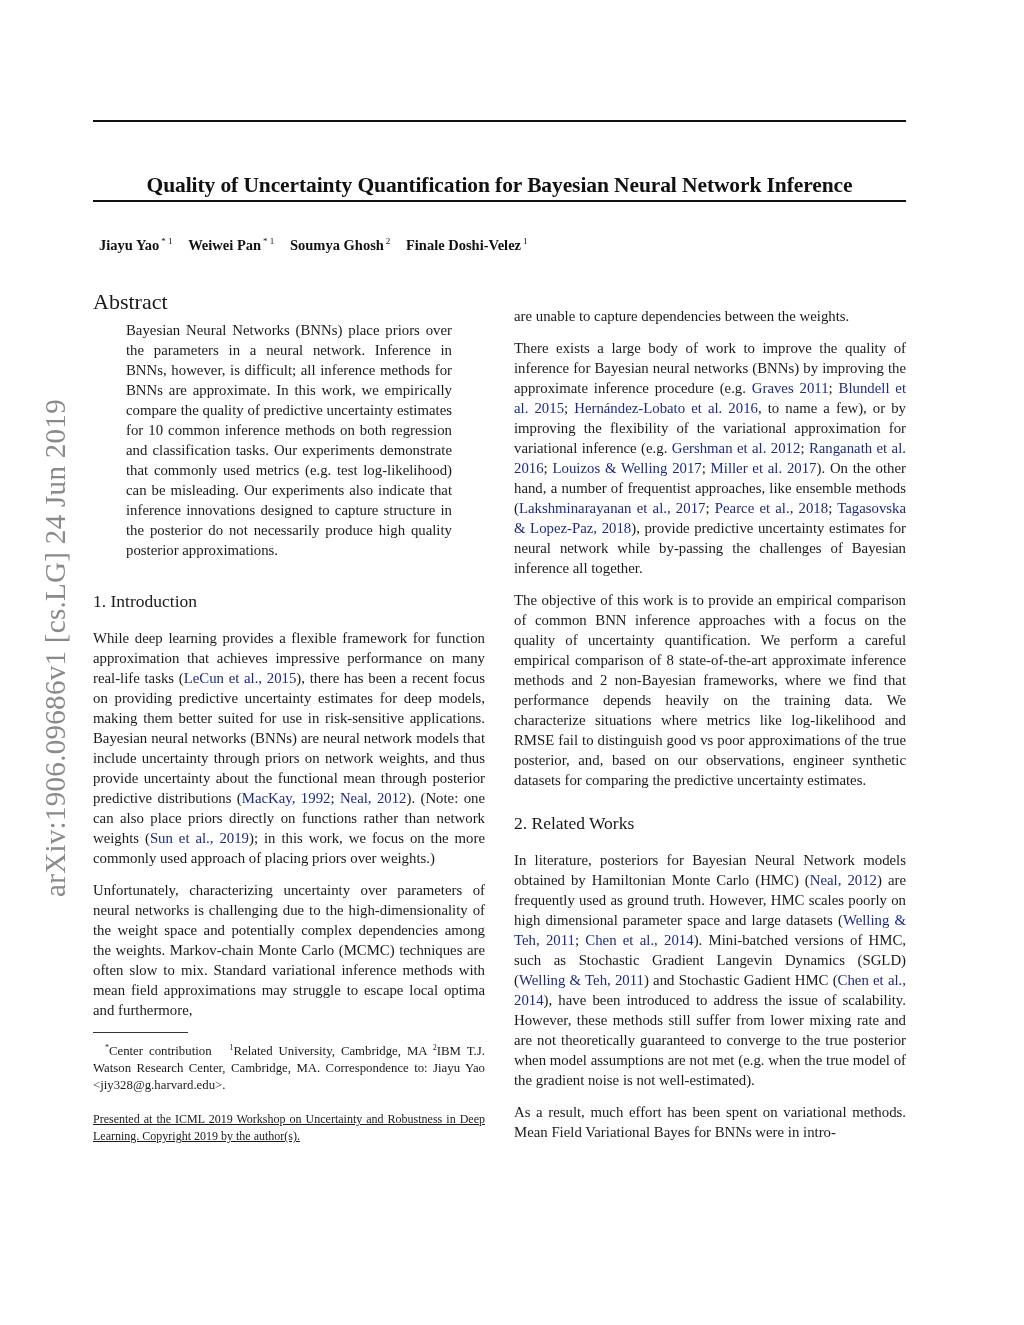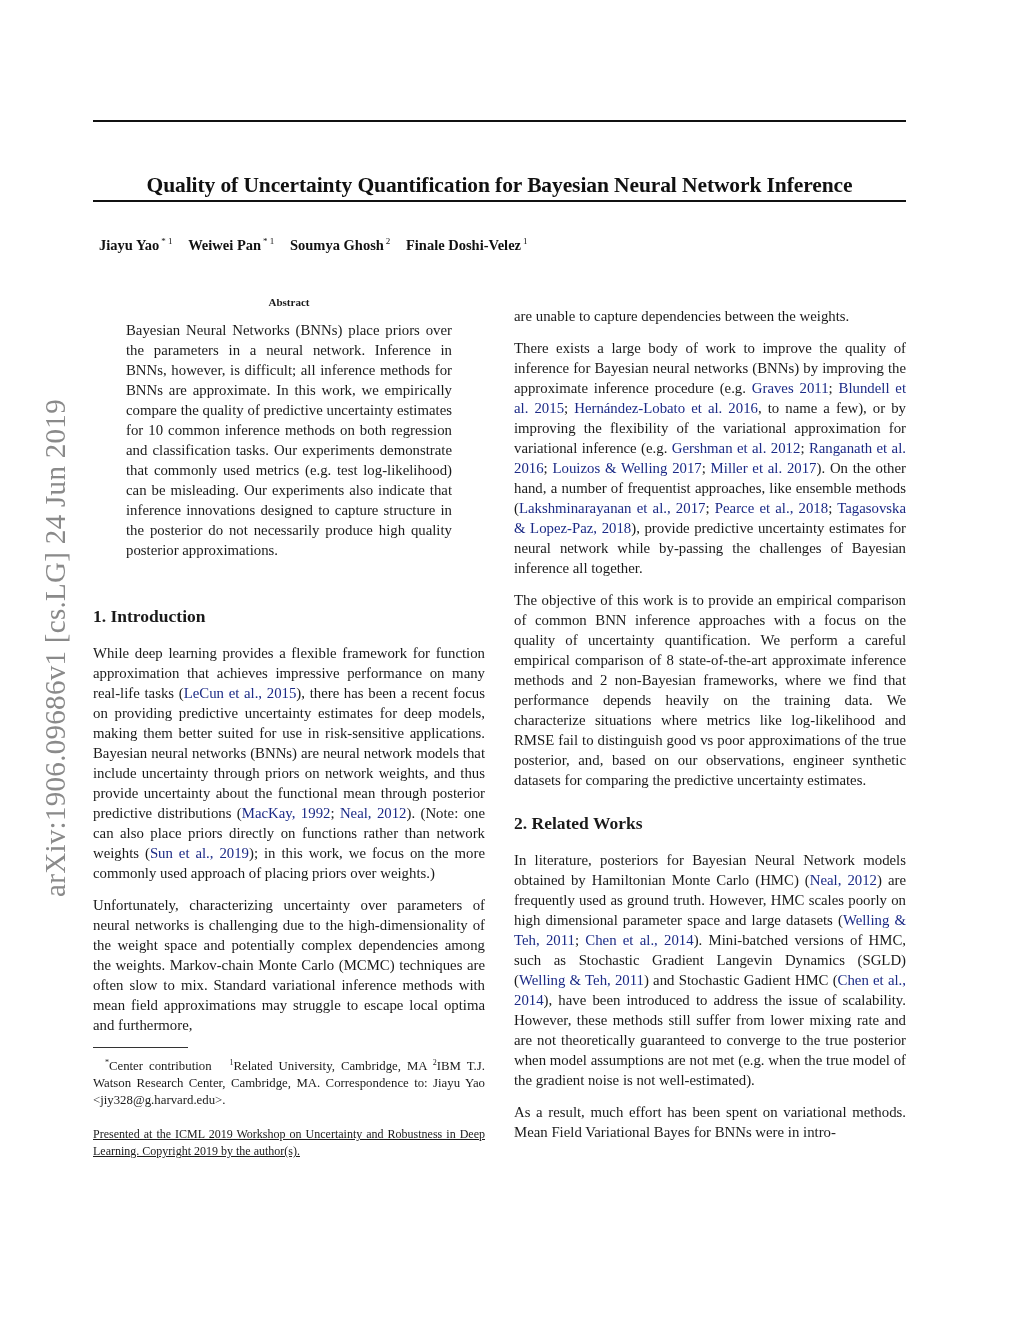--- a/index.html
+++ b/index.html
@@ -21,23 +21,23 @@
   .author { margin: 0 6px; }
   .author sup { font-weight: normal; font-size: 9px; margin-left: 2px; }
   .arxiv {
     position: absolute; left: 55px; top: 648px;
     transform: translate(-50%, -50%) rotate(-90deg);
     white-space: nowrap; font-size: 29px; color: #8a8a8a; letter-spacing: 0.3px;
   }
   .col { position: absolute; font-size: 14.8px; line-height: 20px; text-align: justify; }
   #col-left { left: 93px; top: 290px; width: 392px; }
   #col-right { left: 514px; top: 294px; width: 392px; }
-  .abstract-title { text-align: center; font-weight: bold; font-size: 11px; margin: 0 0 6px 0; line-height: 24px; }
+  .abstract-title { text-align: left; font-weight: normal; font-size: 22px; margin: 0 0 6px 0; line-height: 24px; }
   .abstract-body { margin: 0 0 0 33px; width: 326px; }
-  h2.sec { font-weight: bold; font-size: 17.5px; margin: 45px 0 16px 0; line-height: 22px; }
+  h2.sec { font-weight: normal; font-size: 17.5px; margin: 30px 0 16px 0; line-height: 22px; }
   p { margin: 12px 0 9px 0; }
   a.cite { color: #1b2a86; text-decoration: none; }
   .fn-rule { width: 95px; height: 1px; background: #333; margin: 12px 0 6px 0; }
   .fn { font-size: 12.8px; line-height: 17px; margin: 0; }
   .fn sup { font-size: 8px; }
   .presented { font-size: 12px; line-height: 17px; margin-top: 17px; text-decoration: underline; }
 </style>
 </head>
 <body>
 

